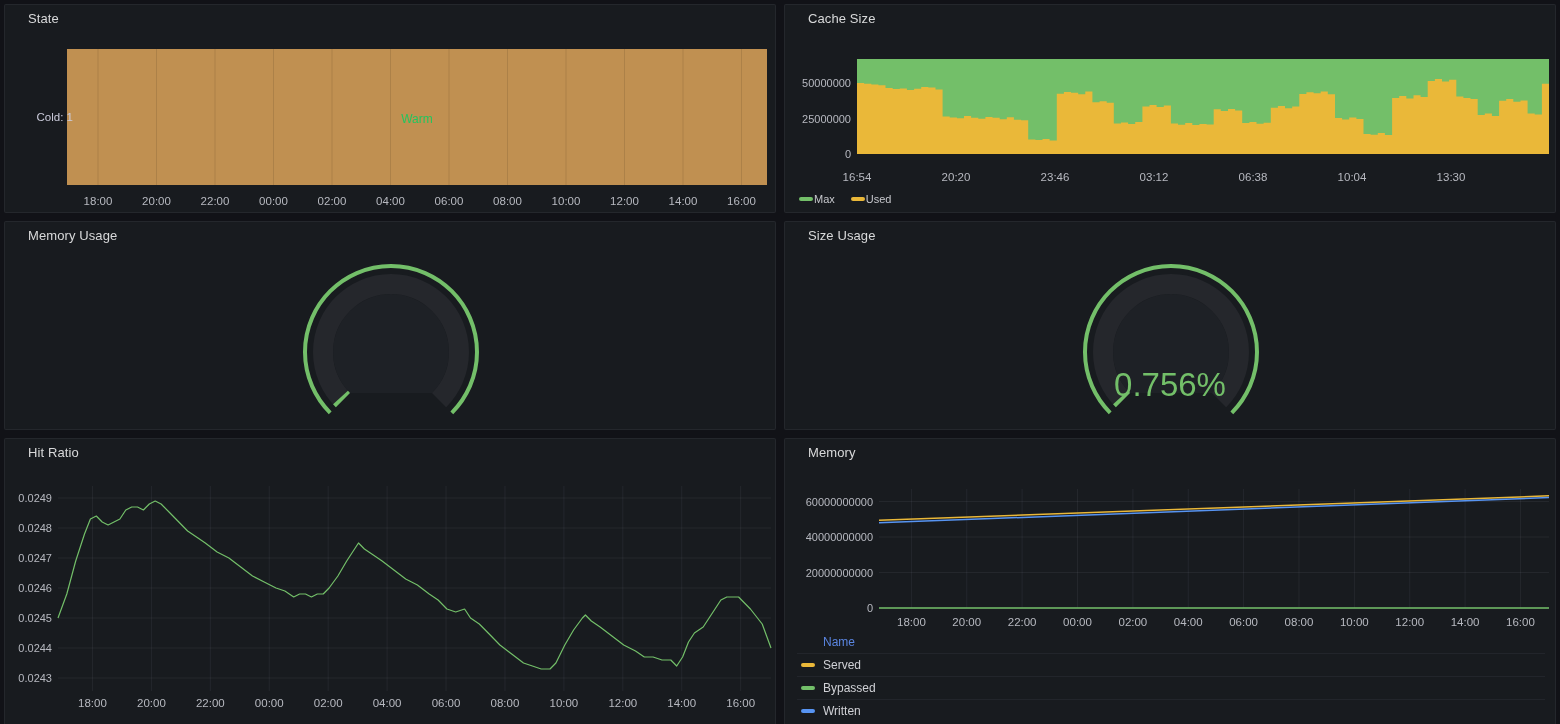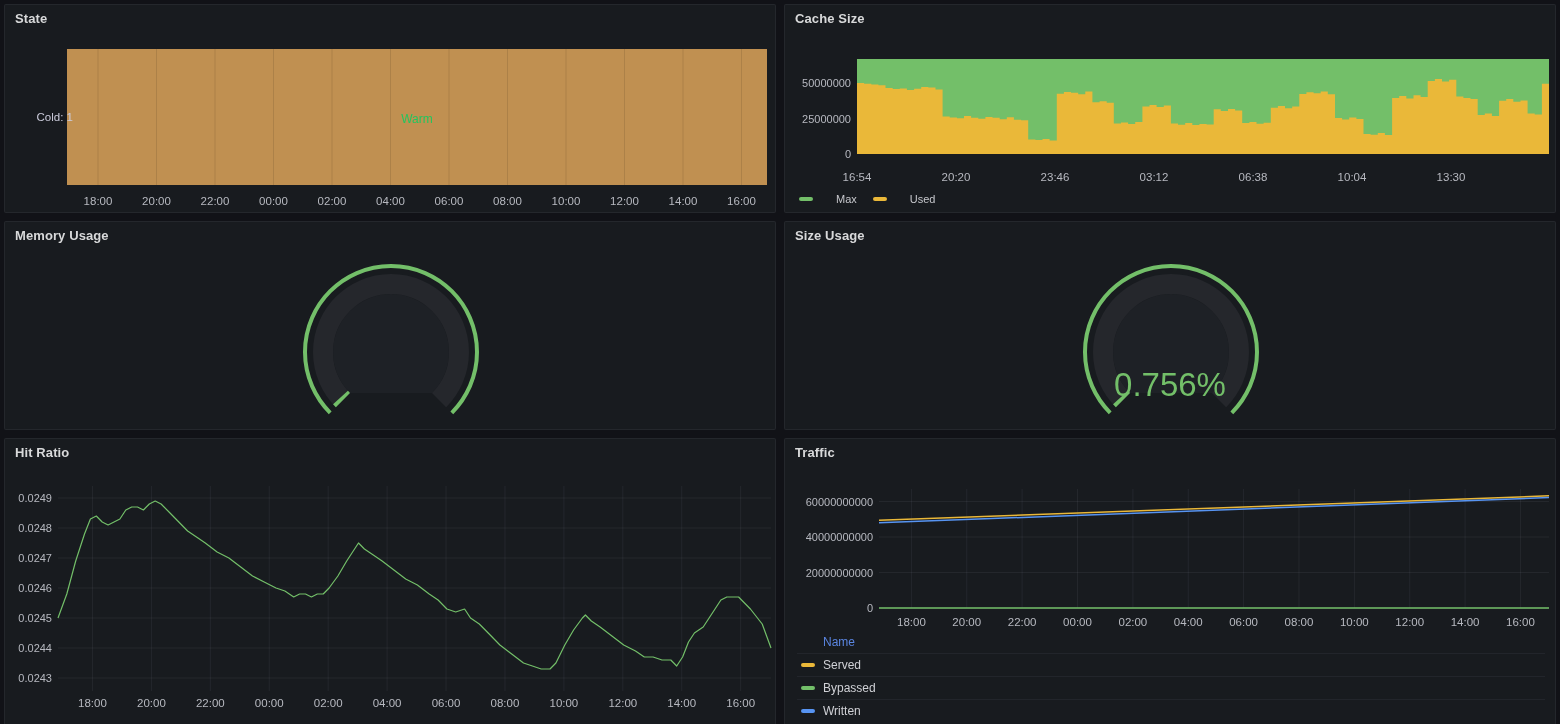--- a/index.html
+++ b/index.html
@@ -1,31 +1,31 @@
 <!DOCTYPE html>
 <html><head>
 <meta charset="utf-8">
 <style>
   html,body{margin:0;padding:0;background:#111217;}
   .dash{position:relative;width:1560px;height:724px;background:#111217;overflow:hidden;
         font-family:"Liberation Sans",sans-serif;}
   .panel{position:absolute;background:#181b1f;border:1px solid rgba(204,204,220,0.07);
          border-radius:2px;box-sizing:border-box;}
-  .panel-title{position:absolute;top:6px;left:10px;font-size:13px;font-weight:700;
+  .panel-title{position:absolute;top:6px;left:23px;font-size:13px;font-weight:400;
                color:#d8d9da;letter-spacing:.1px;cursor:pointer;}
   .psvg{position:absolute;left:0;top:0;}
   svg text{font-family:"Liberation Sans",sans-serif;fill:#b7b9c0;font-size:11px;}
   svg text.xtick{font-size:11.5px;}
   .overlay-label{position:absolute;font-size:11.5px;color:#ccccdc;}
   .warm-label{position:absolute;text-align:center;color:#22c55e;font-size:12px;font-weight:500;}
   .gauge-value{position:absolute;left:0;right:0;top:146px;text-align:center;
                font-size:33px;font-weight:500;color:#73bf69;line-height:33px;}
   .cache-legend{position:absolute;left:14px;bottom:7px;display:flex;gap:16px;align-items:center;
                 font-size:11px;color:#c6c7cc;}
-  .legend-item{display:flex;align-items:center;gap:23px;cursor:pointer;}
+  .legend-item{display:flex;align-items:center;gap:1px;cursor:pointer;}
   .swatch{display:inline-block;width:14px;height:4px;border-radius:2px;}
   .traffic-legend{position:absolute;left:12px;top:194px;right:10px;font-size:12px;color:#d0d1d6;}
   .traffic-legend .lg-header{color:#5a85e0;padding:2px 0 4px 26px;cursor:pointer;}
   .traffic-legend .lg-row{display:flex;align-items:center;gap:8px;height:22px;
                           border-top:1px solid #22252b;padding-left:4px;cursor:pointer;}
 </style>
 </head>
 <body>
 
 <div class="dash">
@@ -151,21 +151,21 @@
         <text x="617.8020661157025" y="268" text-anchor="middle" class="xtick">12:00</text>
         <line x1="676.7276859504133" y1="47" x2="676.7276859504133" y2="252" stroke="rgba(204,204,220,0.07)"></line>
         <text x="676.7276859504133" y="268" text-anchor="middle" class="xtick">14:00</text>
         <line x1="735.653305785124" y1="47" x2="735.653305785124" y2="252" stroke="rgba(204,204,220,0.07)"></line>
         <text x="735.653305785124" y="268" text-anchor="middle" class="xtick">16:00</text>
         <polyline points="53.0,179.0 61.8,155.0 70.7,122.0 79.5,95.0 85.4,80.0 91.3,77.0 97.2,83.0 103.1,86.0 109.0,83.0 114.9,80.0 120.8,71.0 126.7,68.0 132.5,68.0 138.4,71.0 144.3,65.0 150.2,62.0 156.1,65.0 165.0,74.0 173.8,83.0 182.6,92.0 191.5,98.0 200.3,104.0 212.1,113.0 223.9,119.0 235.7,128.0 247.5,137.0 259.2,143.0 271.0,149.0 279.9,152.0 288.7,158.0 294.6,155.0 300.5,155.0 306.4,158.0 312.3,155.0 318.2,155.0 324.1,149.0 332.9,137.0 341.7,122.0 347.6,113.0 353.5,104.0 359.4,110.0 368.3,116.0 377.1,122.0 388.9,131.0 400.7,140.0 412.4,146.0 424.2,155.0 433.1,161.0 441.9,170.0 450.7,173.0 459.6,170.0 465.5,179.0 474.3,185.0 483.2,194.0 494.9,206.0 506.7,215.0 518.5,224.0 527.4,227.0 536.2,230.0 545.0,230.0 550.9,224.0 559.8,206.0 568.6,191.0 577.4,179.0 580.4,176.0 586.3,182.0 595.1,188.0 606.9,197.0 618.7,206.0 630.5,212.0 639.3,218.0 648.1,218.0 657.0,221.0 665.8,221.0 671.7,227.0 677.6,218.0 683.5,203.0 689.4,194.0 698.2,188.0 704.1,179.0 710.0,170.0 715.9,161.0 721.8,158.0 727.7,158.0 733.6,158.0 739.5,164.0 745.4,170.0 757.2,185.0 761.6,197.0 766.0,209.0" fill="none" stroke="#73BF69" stroke-width="1.2" stroke-linejoin="round"></polyline>
       </svg>
   </div>
 
   <div class="panel" id="p-traffic" style="left:784px;top:438px;width:772px;height:292px;">
-    <div class="panel-title">Traffic</div>
+    <div class="panel-title">Memory</div>
     <svg class="psvg" id="traffic-svg" width="770" height="194">
         <line x1="94" y1="169" x2="764" y2="169" stroke="rgba(204,204,220,0.07)"></line>
         <text x="88" y="173" text-anchor="end">0</text>
         <line x1="94" y1="133.5" x2="764" y2="133.5" stroke="rgba(204,204,220,0.07)"></line>
         <text x="88" y="137.5" text-anchor="end">20000000000</text>
         <line x1="94" y1="98" x2="764" y2="98" stroke="rgba(204,204,220,0.07)"></line>
         <text x="88" y="102" text-anchor="end">40000000000</text>
         <line x1="94" y1="62.5" x2="764" y2="62.5" stroke="rgba(204,204,220,0.07)"></line>
         <text x="88" y="66.5" text-anchor="end">60000000000</text>
         <line x1="126.39256198347107" y1="50" x2="126.39256198347107" y2="169" stroke="rgba(204,204,220,0.07)"></line>

